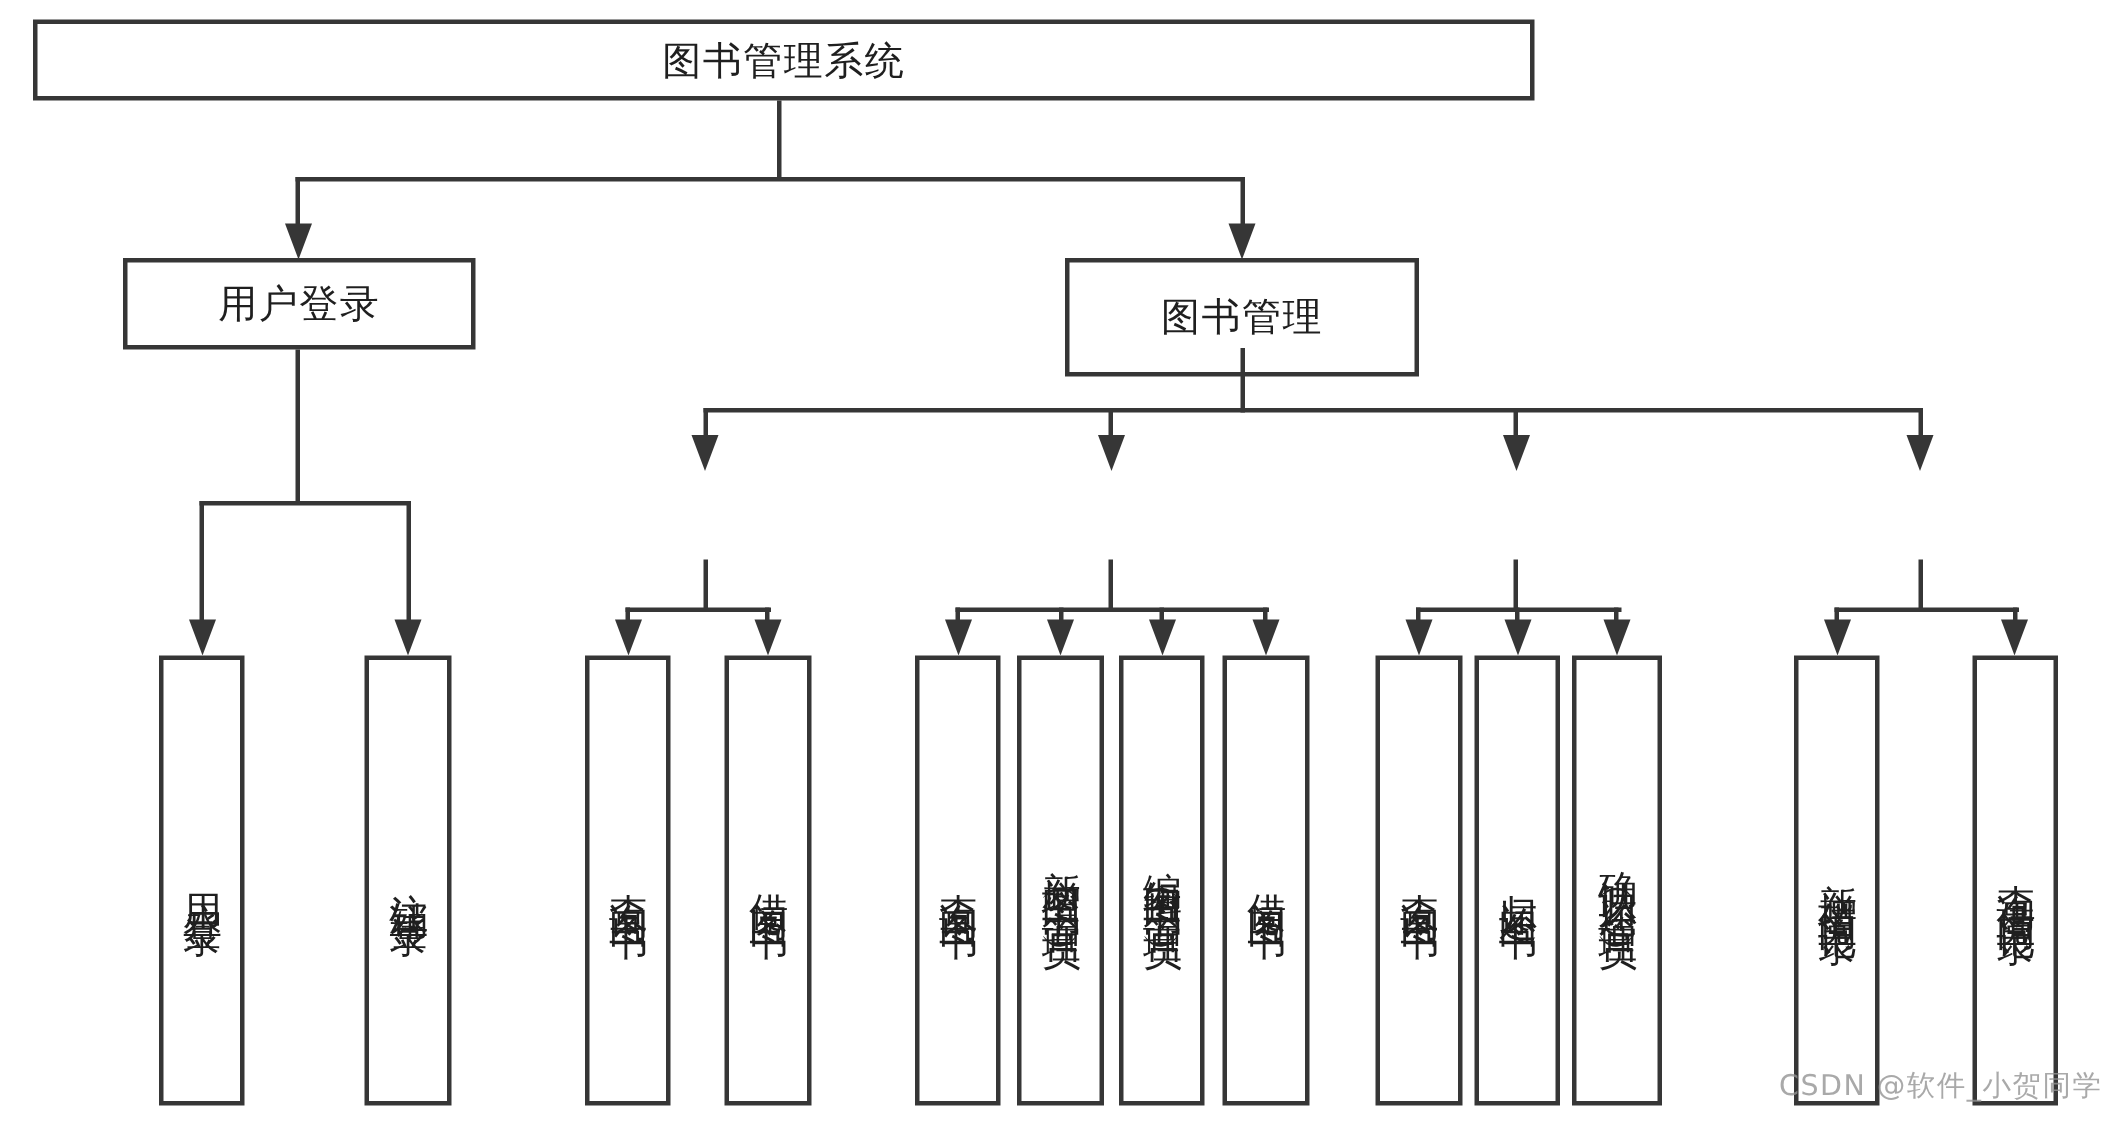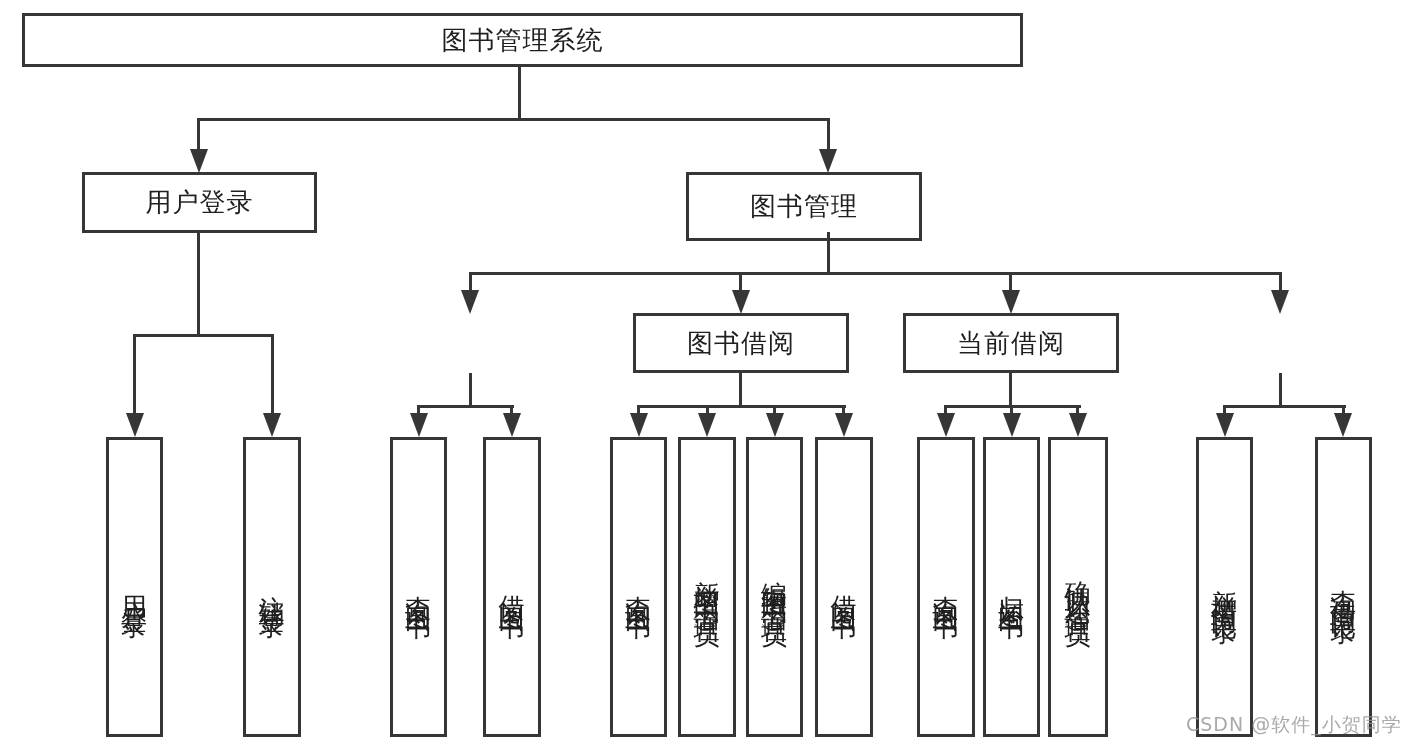--- a/index.html
+++ b/index.html
@@ -36,42 +36,40 @@
   <div class="box h" style="left:22px;top:13px;width:1001px;height:54px">图书管理系统</div>
 
   <div class="line" style="left:518px;top:67px;width:3px;height:53px"></div>
   <div class="line" style="left:197px;top:118px;width:633px;height:3px"></div>
   <div class="line" style="left:197px;top:118px;width:3px;height:33px"></div>
   <div class="line" style="left:827px;top:118px;width:3px;height:33px"></div>
   <div class="arrow" style="left:190px;top:149px"></div>
   <div class="arrow" style="left:819px;top:149px"></div>
 
   <div class="box h" style="left:82px;top:172px;width:235px;height:61px">用户登录</div>
-  <div class="box h" style="left:686px;top:172px;width:236px;height:69px">图书管理</div>
+  <div class="box h" style="left:710px;top:172px;width:236px;height:79px">图书管理</div>
 
   <div class="line" style="left:197px;top:233px;width:3px;height:103px"></div>
   <div class="line" style="left:133px;top:334px;width:141px;height:3px"></div>
   <div class="line" style="left:133px;top:334px;width:3px;height:80px"></div>
   <div class="line" style="left:271px;top:334px;width:3px;height:80px"></div>
   <div class="arrow" style="left:126px;top:413px"></div>
   <div class="arrow" style="left:263px;top:413px"></div>
 
   <div class="line" style="left:827px;top:232px;width:3px;height:43px"></div>
   <div class="line" style="left:469px;top:272px;width:813px;height:3px"></div>
   <div class="line" style="left:469px;top:272px;width:3px;height:20px"></div>
   <div class="line" style="left:739px;top:272px;width:3px;height:20px"></div>
   <div class="line" style="left:1009px;top:272px;width:3px;height:20px"></div>
   <div class="line" style="left:1279px;top:272px;width:3px;height:20px"></div>
   <div class="arrow" style="left:461px;top:290px"></div>
   <div class="arrow" style="left:732px;top:290px"></div>
   <div class="arrow" style="left:1002px;top:290px"></div>
   <div class="arrow" style="left:1271px;top:290px"></div>
 
-  <div class="box h" style="left:633px;top:313px;width:216px;height:60px">图书借阅</div>
-  <div class="box h" style="left:903px;top:313px;width:216px;height:60px">当前借阅</div>
 
   <div class="line" style="left:469px;top:373px;width:3px;height:35px"></div>
   <div class="line" style="left:417px;top:405px;width:97px;height:3px"></div>
   <div class="line" style="left:417px;top:405px;width:3px;height:10px"></div>
   <div class="line" style="left:510px;top:405px;width:3px;height:10px"></div>
   <div class="arrow" style="left:410px;top:413px"></div>
   <div class="arrow" style="left:503px;top:413px"></div>
 
   <div class="line" style="left:739px;top:373px;width:3px;height:35px"></div>
   <div class="line" style="left:637px;top:405px;width:209px;height:3px"></div>

